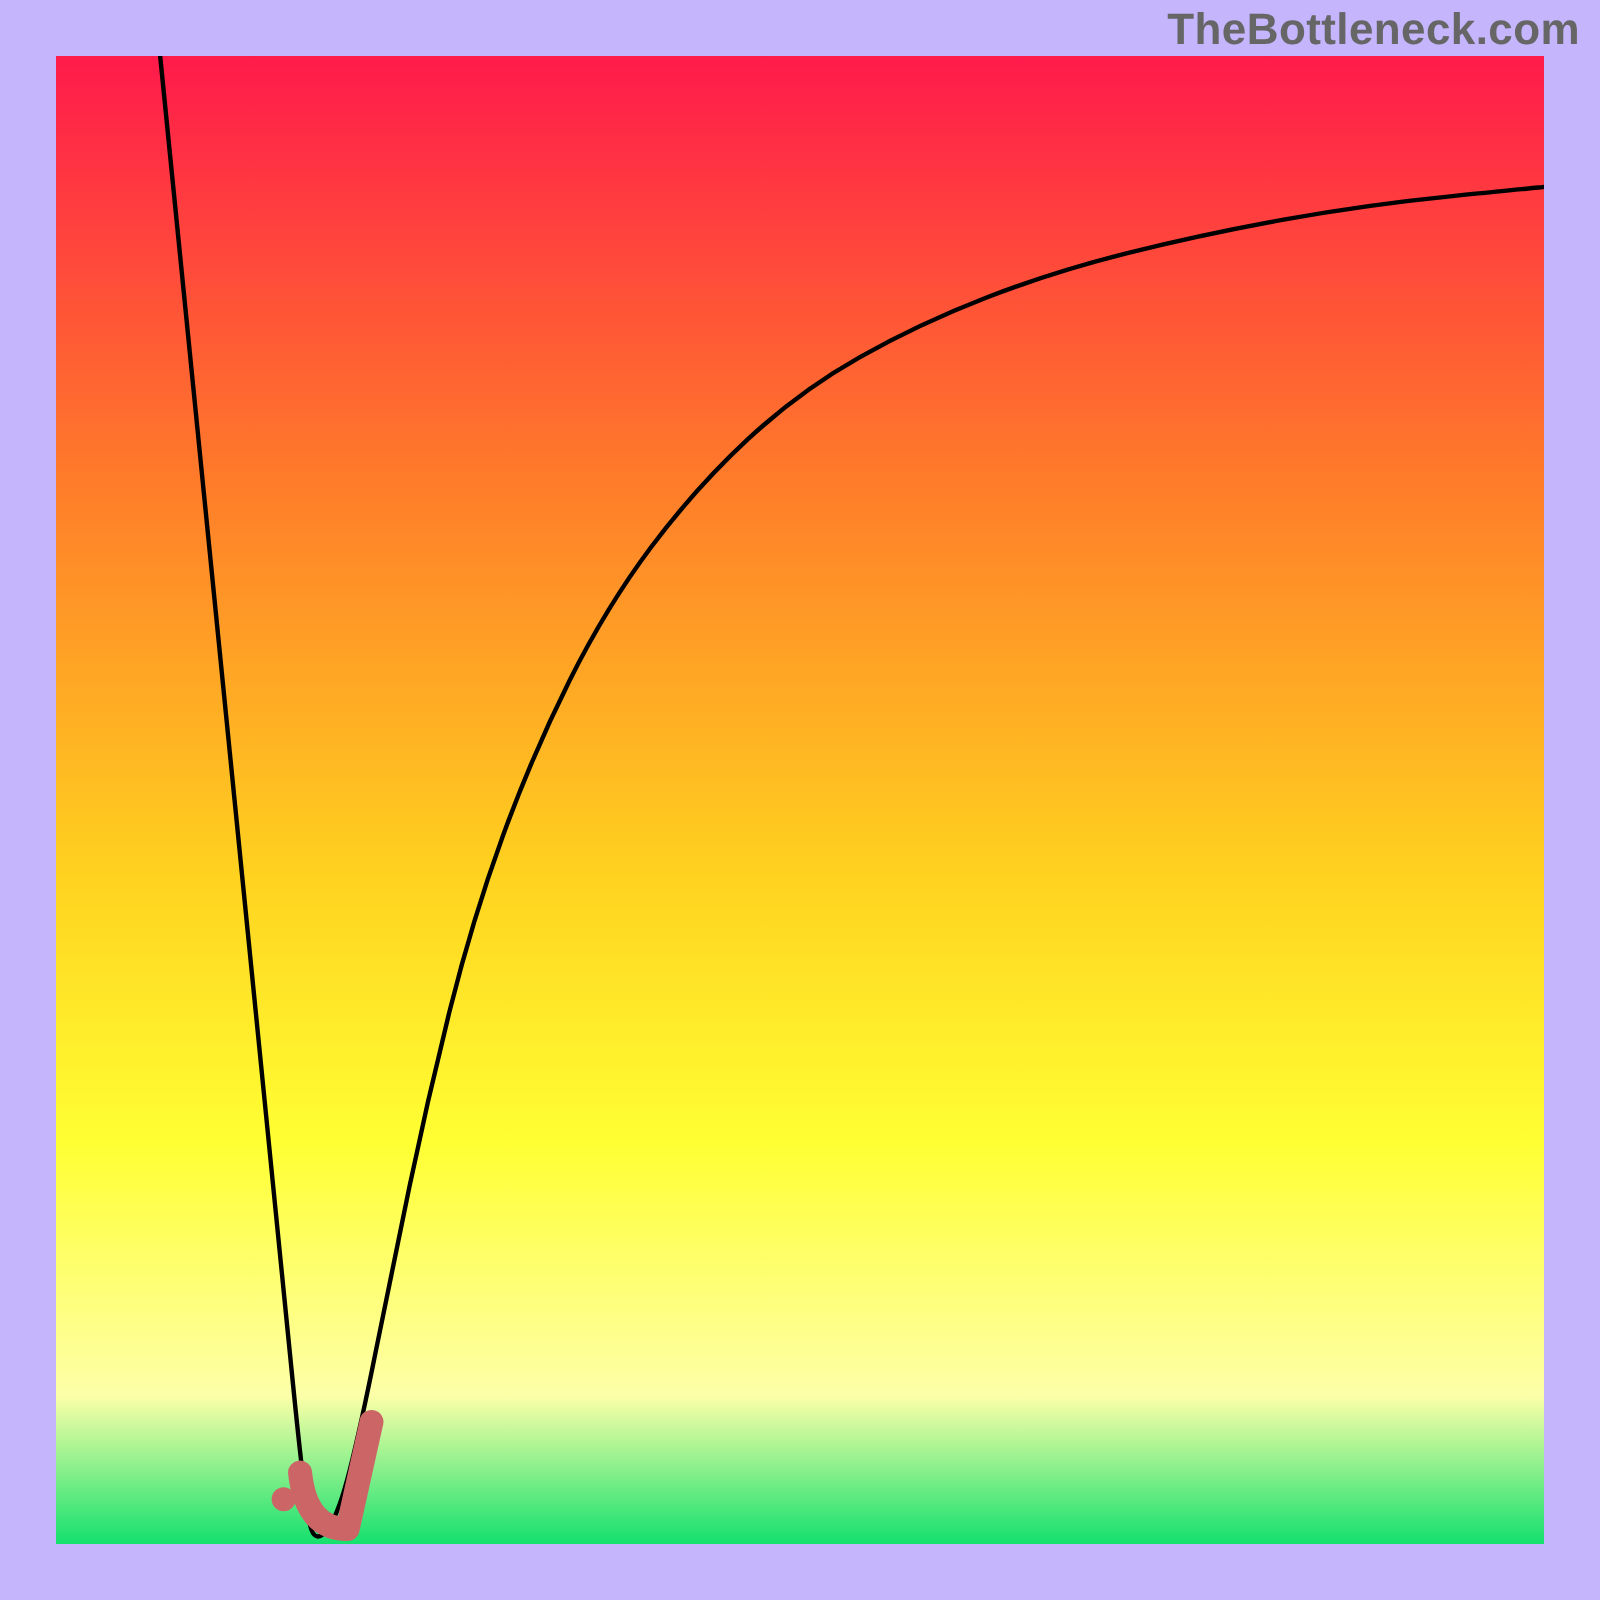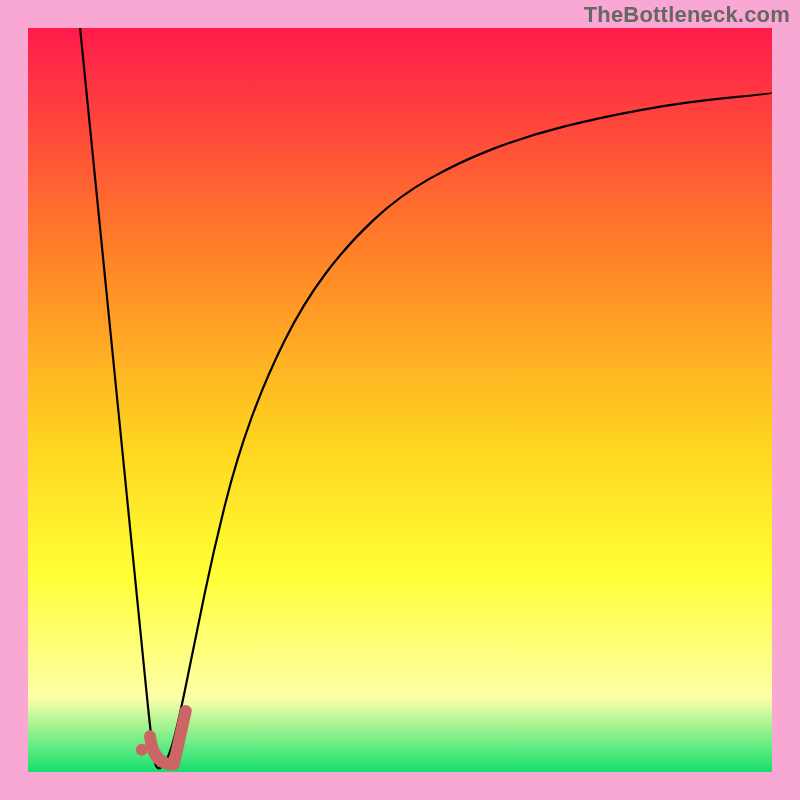--- a/index.html
+++ b/index.html
@@ -1,21 +1,21 @@
 <!DOCTYPE html>
 <html><head>
 <meta charset="utf-8">
 <style>
   * { margin: 0; padding: 0; box-sizing: border-box; }
   html, body { width: 800px; height: 800px; overflow: hidden; background: #000; }
   .stage {
     position: relative;
     width: 800px;
     height: 800px;
-    background: #f9a8d4;
+    background: #c4b5fd;
   }
   .watermark {
     position: absolute;
     top: 2px;
     right: 10px;
     font-family: Arial, Helvetica, sans-serif;
     font-size: 22px;
     font-weight: 600;
     color: #666666;
     letter-spacing: 0.2px;

